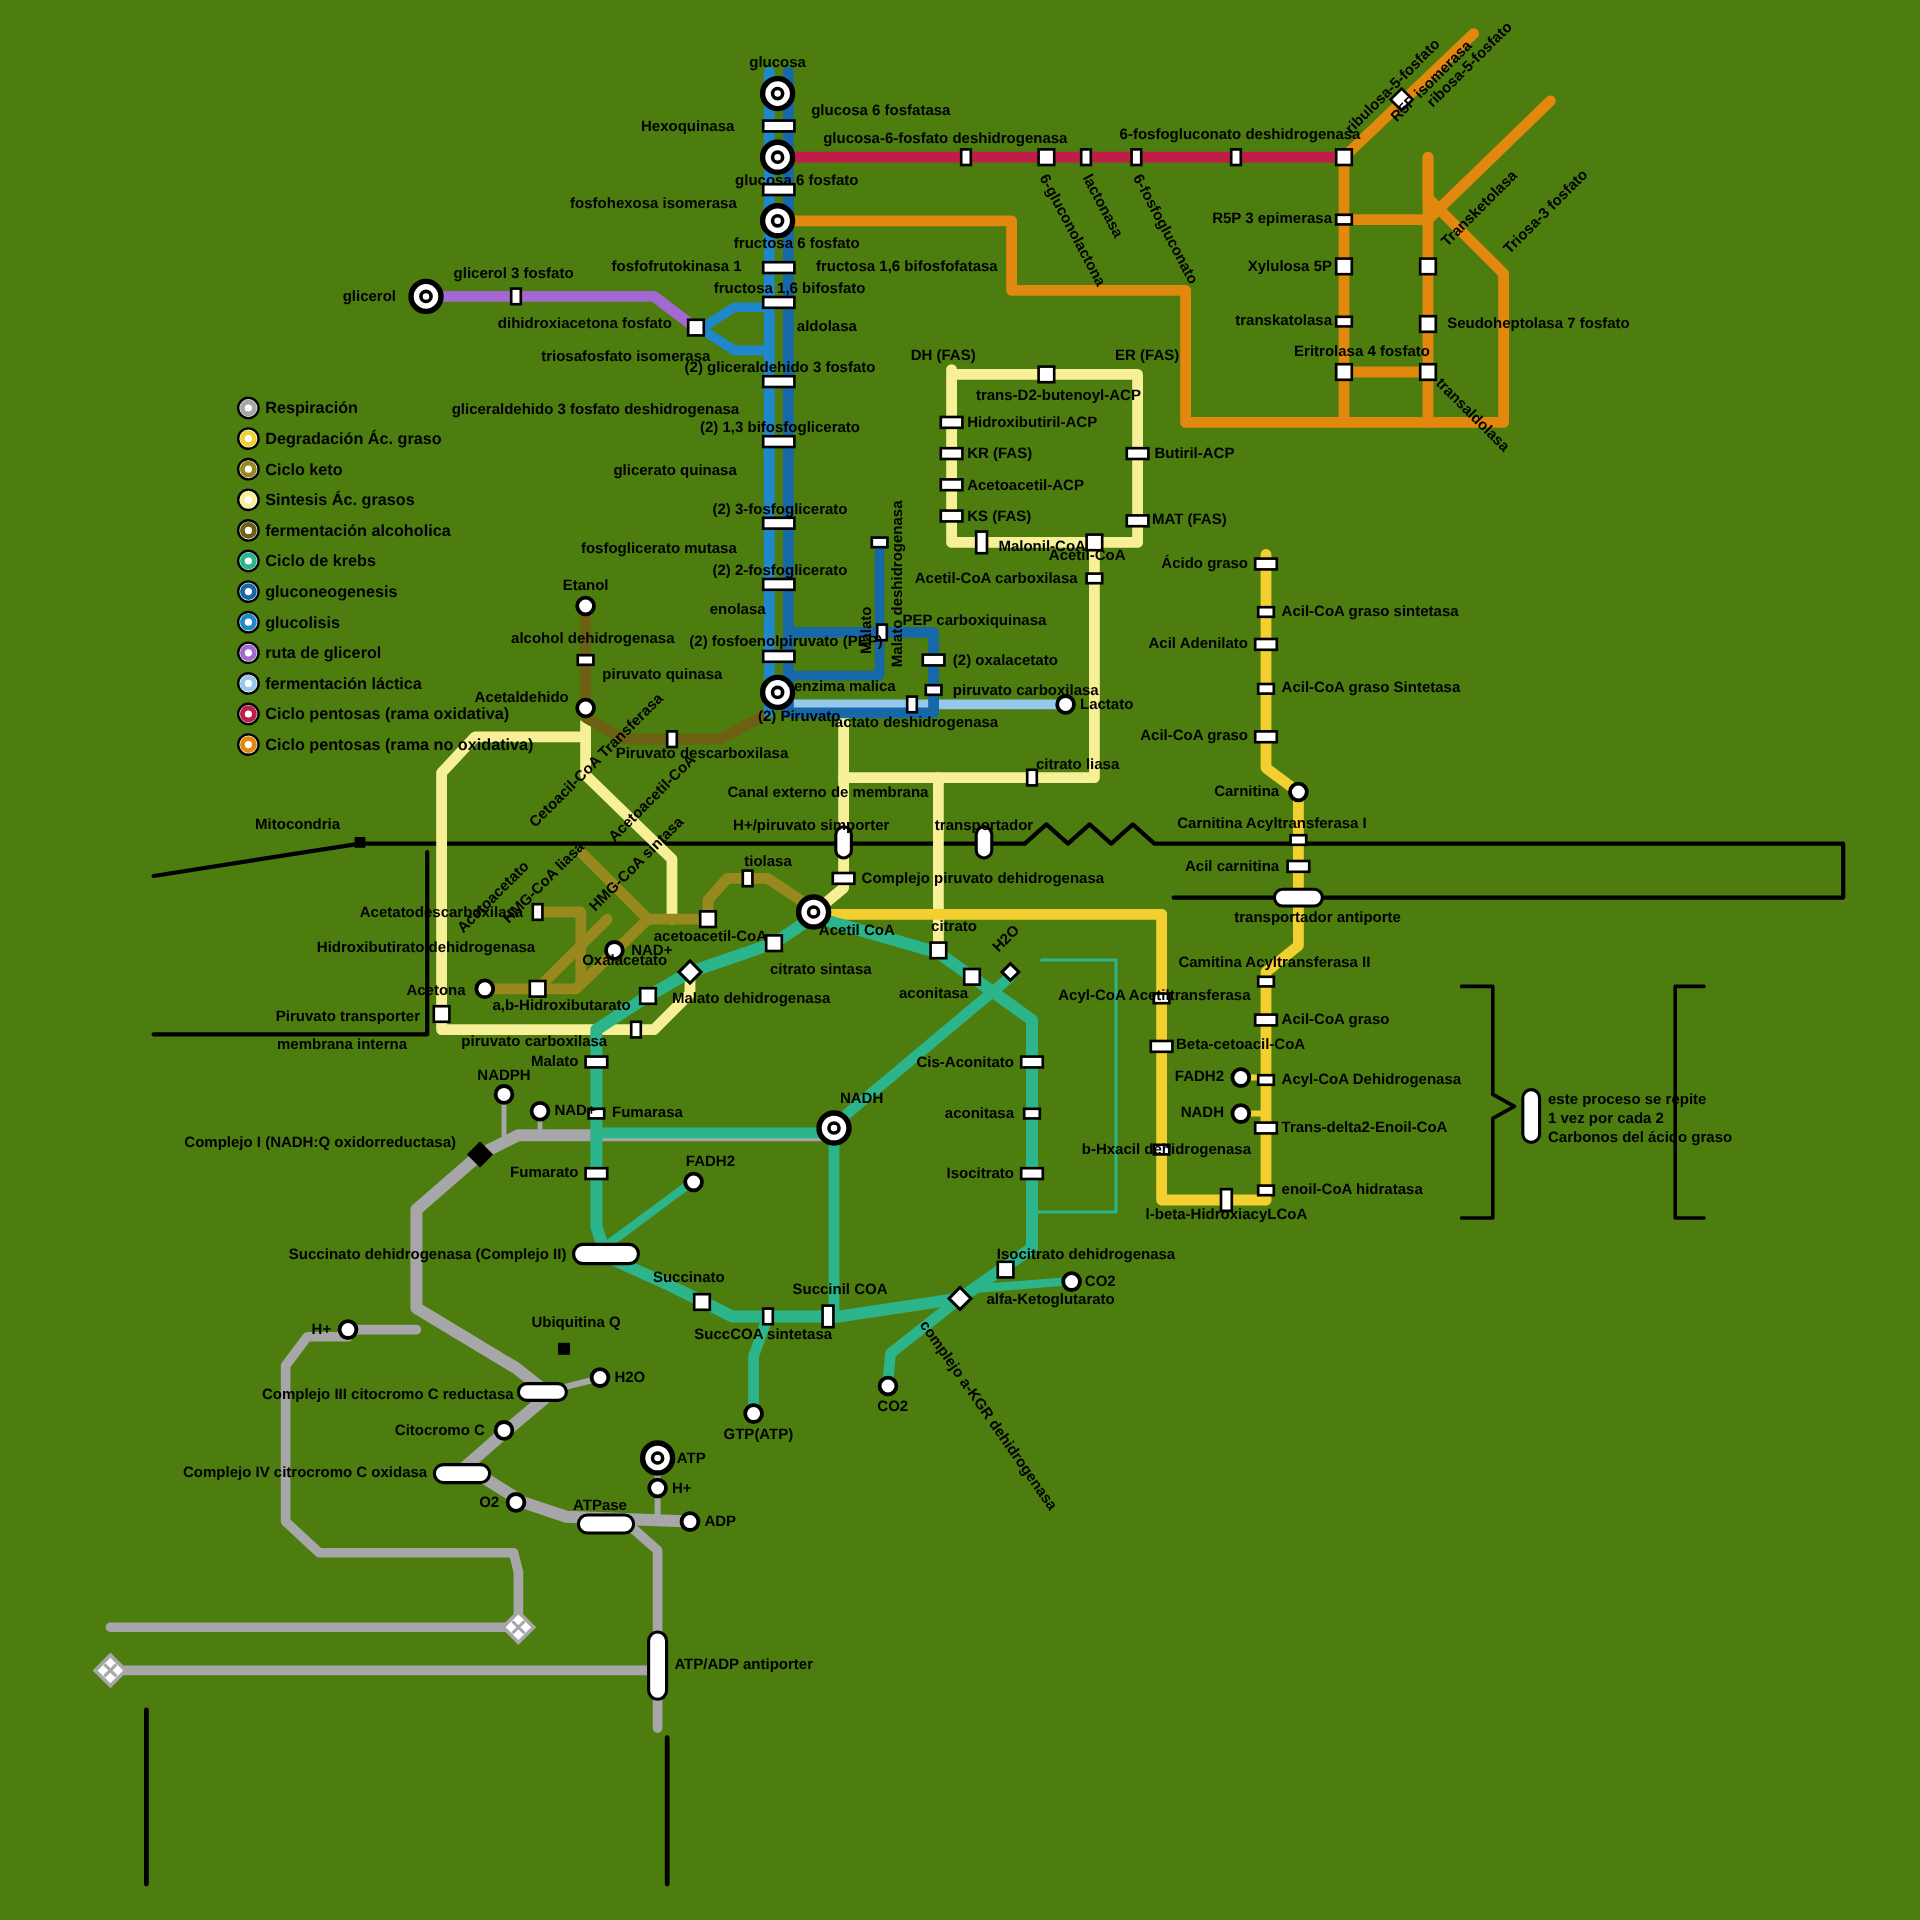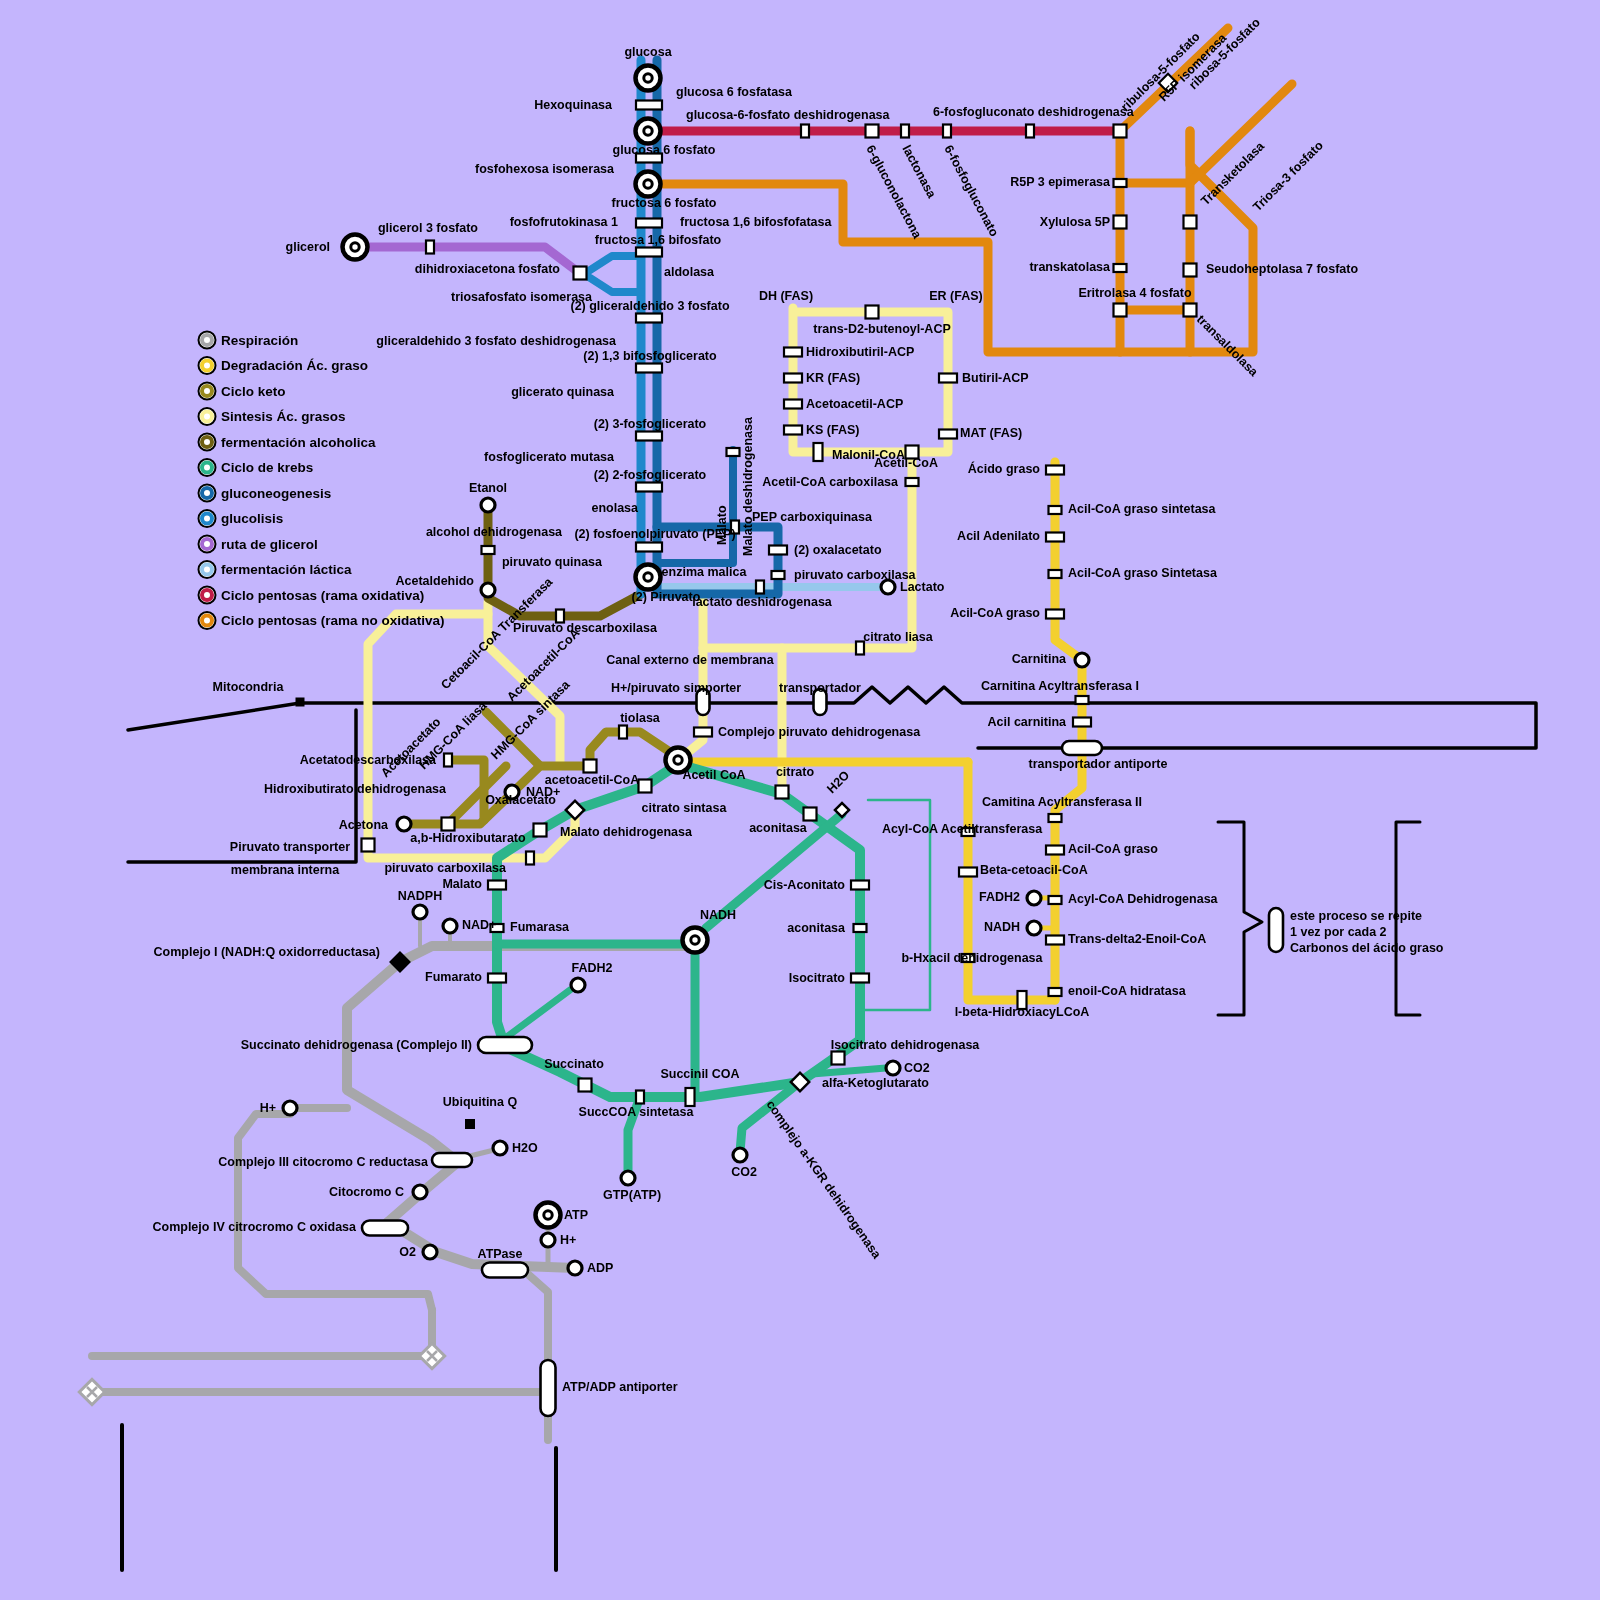--- a/index.html
+++ b/index.html
@@ -1,16 +1,16 @@
 <!DOCTYPE html>
 <html><head>
 <meta charset="utf-8">
 <style>
   html,body{margin:0;padding:0;background:#ffffff;}
-  .page{width:1600px;height:1600px;position:relative;background:#c4b5fd;}
+  .page{width:1600px;height:1600px;position:relative;background:#4d7c0f;}
   svg{font-family:"Liberation Sans",sans-serif;}
   text{fill:#000;font-weight:bold;}
 </style>
 </head>
 <body>
 
 <div class="page">
   <svg id="map" width="1600" height="1600" viewBox="0 0 1600 1600" xmlns="http://www.w3.org/2000/svg">
       <polyline points="128,730 300,703 854,703 872,687 890,703 908,687 926,703 944,687 962,703 1536,703 1536,748 978,748" fill="none" stroke="#000000" stroke-width="3.5" stroke-linejoin="round" stroke-linecap="round"></polyline>
       <polyline points="128,862 356,862 356,710" fill="none" stroke="#000000" stroke-width="3.5" stroke-linejoin="round" stroke-linecap="round"></polyline>

